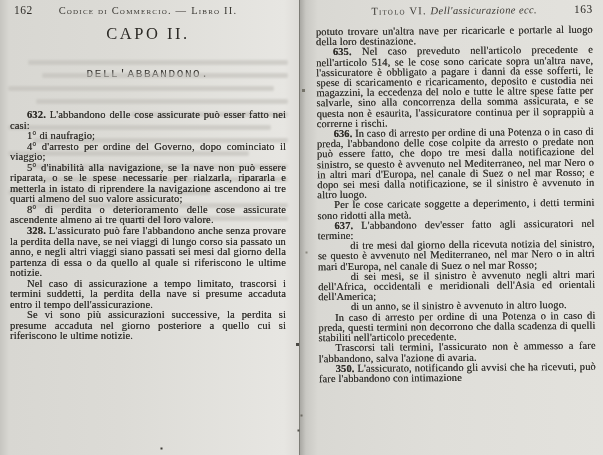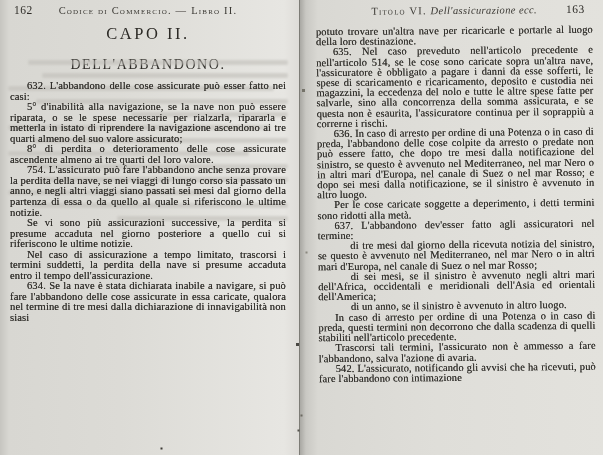--- a/index.html
+++ b/index.html
@@ -20,38 +20,38 @@
     width:304px;
     background:linear-gradient(90deg,#a9a8a3 0px,#c9c8c3 6px,#d9d8d3 18px,#dfded9 45%,#e3e2dd 100%);
     padding:4px 9px 8px 17px;
     border-left:1px solid #7d7c76;
   }
   .tilt{transform:rotate(-0.5deg);transform-origin:50% 40%;}
   
   .runhead{position:relative;height:15px;font-size:10px;}
   .pagenum{position:absolute;top:0;font-size:11.5px;letter-spacing:0.5px;}
   .pagenum.pl{left:4px;}
-  .pagenum.pr{right:8px;}
+  .pagenum.pr{right:0;}
   .runtitle{
     position:absolute;top:1px;left:0;right:0;text-align:center;
     font-variant:small-caps;letter-spacing:1.2px;font-size:10.5px;color:#3a3833;
   }
   .runtitle .ital{font-variant:normal;font-style:italic;letter-spacing:0.4px;}
   
   .chap-head{margin-top:5px;text-align:center;font-size:16.5px;letter-spacing:2.5px;color:#2c2a26;}
-  .chap-sub{margin-top:13px;text-align:center;font-size:14px;letter-spacing:1.6px;color:#2c2a26;}
+  .chap-sub{margin-top:24px;text-align:center;font-size:11px;letter-spacing:1.6px;color:#2c2a26;font-family:Liberation Mono, monospace;}
   
   .bt{position:relative;z-index:1;text-align:justify;color:#2f2d29;
       text-shadow:0 0 0.4px rgba(42,40,36,.75);}
-  .bt-left{margin-top:8px;font-size:10.6px;line-height:10.55px;letter-spacing:0.1px;}
+  .bt-left{margin-top:30px;font-size:10.6px;line-height:10.55px;letter-spacing:0.1px;}
   .bt-right{margin-top:7px;font-size:10.5px;line-height:10.2px;letter-spacing:0.1px;}
   .bt p{margin:0;text-indent:1.6em;}
   .bt p.cont{text-indent:0;}
   .bt p.deep{text-indent:3.1em;}
-  .artnum{font-weight:400;}
+  .artnum{font-weight:700;}
   .artnum:not(:empty)::after{content:" ";}
   
   .ghosts{position:absolute;left:8px;right:11px;top:0;height:455px;z-index:0;pointer-events:none;}
   .ghost{position:absolute;right:0;height:5px;border-radius:2px;
          background:#c1bfb9;filter:blur(1.2px);opacity:.6;}
   
   .specks{position:absolute;left:0;top:0;width:1px;height:1px;z-index:2;background:transparent;
     box-shadow:
       297px 344px 0 1px #4a4843,
       298px 430px 0 0.5px #55534d,
@@ -87,36 +87,37 @@
       <span class="runtitle">Codice di Commercio. — Libro II.</span>
     </div>
 
     <div class="chap-head">CAPO II.</div>
     <div class="chap-sub">DELL'ABBANDONO.</div>
 
     <div class="bt bt-left">
 
         <p><b class="artnum">632.</b><span>L'abbandono delle cose assicurate può esser fatto nei casi:</span></p>
 
+        <p><b class="artnum"></b><span>1° di naufragio;</span></p>
 
 
 
+        <p><b class="artnum"></b><span>4° d'arresto per ordine del Governo, dopo cominciato il viaggio;</span></p>
 
         <p><b class="artnum"></b><span>5° d'inabilità alla navigazione, se la nave non può essere riparata, o se le spese necessarie per rialzarla, ripararla e metterla in istato di riprendere la navigazione ascendono ai tre quarti almeno del suo valore assicurato;</span></p>
 
         <p><b class="artnum"></b><span>8° di perdita o deterioramento delle cose assicurate ascendente almeno ai tre quarti del loro valore.</span></p>
 
 
-        <p><b class="artnum">754.</b><span>L'assicurato può fare l'abbandono anche senza provare la perdita della nave, se nei viaggi di lungo corso sia passato un anno, e negli altri viaggi siano passati sei mesi dal giorno della partenza di essa o da quello al quale si riferiscono le ultime notizie.</span></p>
+        <p><b class="artnum">328.</b><span>L'assicurato può fare l'abbandono anche senza provare la perdita della nave, se nei viaggi di lungo corso sia passato un anno, e negli altri viaggi siano passati sei mesi dal giorno della partenza di essa o da quello al quale si riferiscono le ultime notizie.</span></p>
+
+        <p><b class="artnum"></b><span>Nel caso di assicurazione a tempo limitato, trascorsi i termini suddetti, la perdita della nave si presume accaduta entro il tempo dell'assicurazione.</span></p>
 
         <p><b class="artnum"></b><span>Se vi sono più assicurazioni successive, la perdita si presume accaduta nel giorno posteriore a quello cui si riferiscono le ultime notizie.</span></p>
 
-        <p><b class="artnum"></b><span>Nel caso di assicurazione a tempo limitato, trascorsi i termini suddetti, la perdita della nave si presume accaduta entro il tempo dell'assicurazione.</span></p>
-
-        <p><b class="artnum">634.</b><span>Se la nave è stata dichiarata inabile a navigare, si può fare l'abbandono delle cose assicurate in essa caricate, qualora nel termine di tre mesi dalla dichiarazione di innavigabilità non siasi</span></p>
       </div>
   </div>
 
   <div class="page page-right">
     <div class="tilt">
       <div class="runhead">
         <span class="runtitle"><span>Titolo VI.</span> <span class="ital">Dell'assicurazione ecc.</span></span>
         <span class="pagenum pr">163</span>
       </div>
 
@@ -135,19 +136,19 @@
           <p class="deep"><b class="artnum"></b><span>di tre mesi dal giorno della ricevuta notizia del sinistro, se questo è avvenuto nel Mediterraneo, nel mar Nero o in altri mari d'Europa, nel canale di Suez o nel mar Rosso;</span></p>
 
           <p class="deep"><b class="artnum"></b><span>di sei mesi, se il sinistro è avvenuto negli altri mari dell'Africa, occidentali e meridionali dell'Asia ed orientali dell'America;</span></p>
 
           <p class="deep"><b class="artnum"></b><span>di un anno, se il sinistro è avvenuto in altro luogo.</span></p>
 
           <p><b class="artnum"></b><span>In caso di arresto per ordine di una Potenza o in caso di preda, questi termini non decorrono che dalla scadenza di quelli stabiliti nell'articolo precedente.</span></p>
 
           <p><b class="artnum"></b><span>Trascorsi tali termini, l'assicurato non è ammesso a fare l'abbandono, salva l'azione di avaria.</span></p>
 
-          <p><b class="artnum">542.</b><span>L'assicurato, notificando gli avvisi che ha ricevuti, può fare l'abbandono con intimazione</span></p>
+          <p><b class="artnum">350.</b><span>L'assicurato, notificando gli avvisi che ha ricevuti, può fare l'abbandono con intimazione</span></p>
         </div>
     </div>
   </div>
 
   <div class="specks"></div>
 </div>
 
 </body></html>

